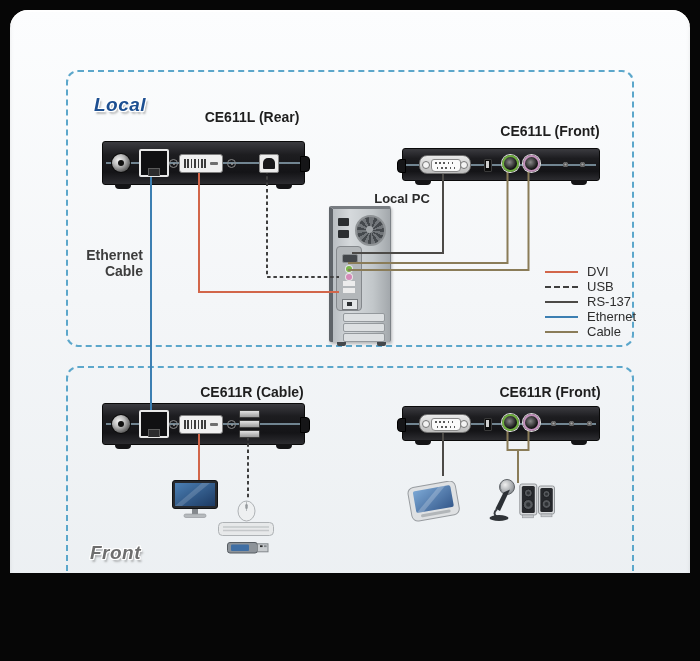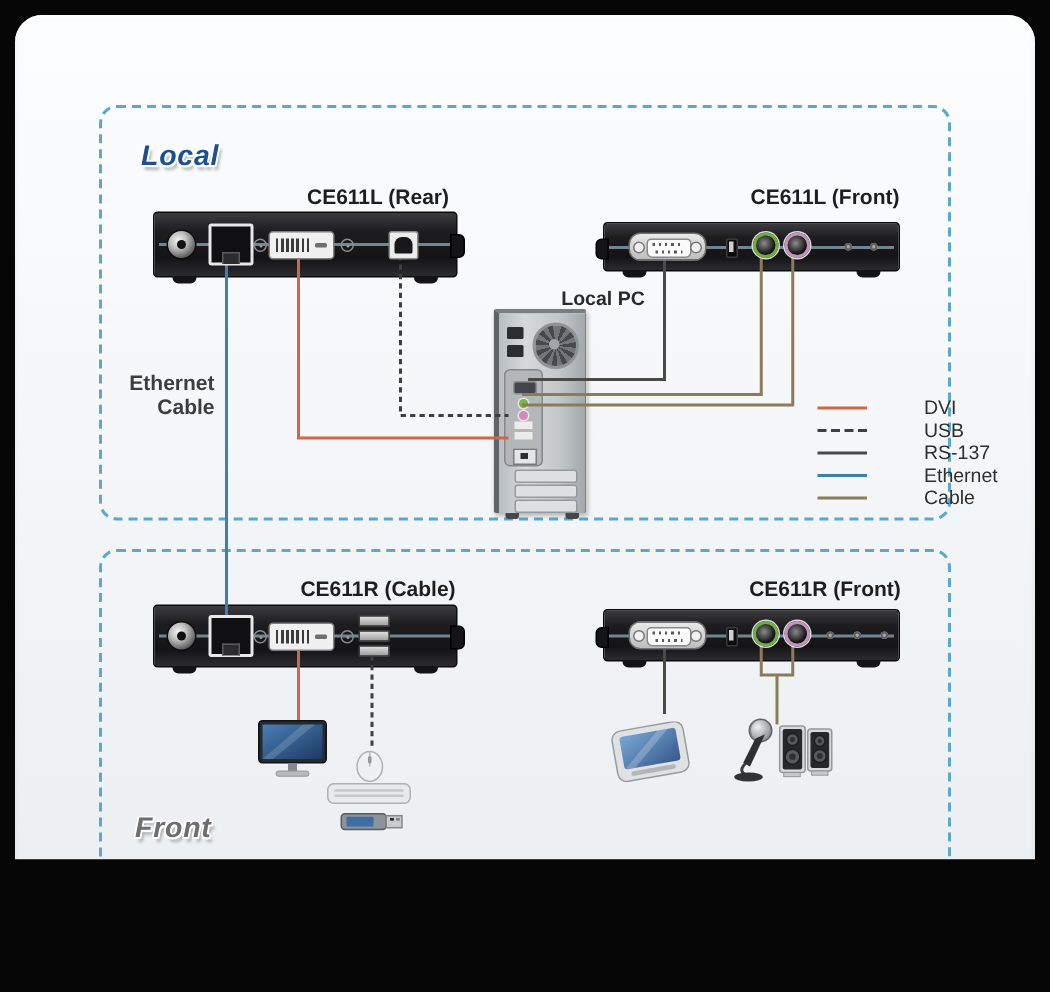--- a/index.html
+++ b/index.html
@@ -75,38 +75,38 @@
   .pc-jack{position:absolute;left:9px;width:6px;height:6px;border-radius:50%;}
   .pc-jack.g{top:19px;background:#7ab648;box-shadow:0 0 0 1px #e7e7e7;}
   .pc-jack.p{top:27px;background:#d58ab8;box-shadow:0 0 0 1px #e7e7e7;}
   .pc-usb{position:absolute;left:6px;width:12px;height:5px;background:#ececec;border:1px solid #6f7control3;}
   .pc-video{position:absolute;left:5px;top:52px;width:14px;height:9px;background:#e3e6e8;border:1px solid #777b7f;}
   .pc-video::after{content:'';position:absolute;left:4px;top:2px;width:5px;height:4px;background:#2c2f32;}
   .pc-slot{position:absolute;left:10px;width:40px;height:7px;background:#dde0e2;border:1px solid #94999d;border-radius:2px;}
   .pc-foot{position:absolute;bottom:-4px;width:9px;height:4px;background:#44484c;border-radius:0 0 2px 2px;}
   
   .legend{position:absolute;left:545px;top:264px;}
-  .legend-row{display:flex;align-items:center;height:15px;gap:29px;}
+  .legend-row{display:flex;align-items:center;height:15px;}
   .legend-swatch{width:33px;height:0;margin-right:9px;}
   .legend-label{font-size:13px;color:#2e2e2e;}
   
   svg.wires{position:absolute;left:0;top:0;pointer-events:none;}
 </style>
 </head>
 <body>
 
 <div class="stage">
   <div class="panel"></div>
 
   <div class="region region-local"></div>
   <div class="region region-remote"></div>
   <div class="zone-label zone-local">Local</div>
   <div class="zone-label zone-remote">Front</div>
 
-  <div class="title" style="left:252px;top:123px;">CE611L (Rear)</div>
+  <div class="title" style="left:252px;top:109px;">CE611L (Rear)</div>
   <div class="title" style="left:550px;top:123px;">CE611L (Front)</div>
   <div class="title" style="left:252px;top:384px;">CE611R (Cable)</div>
   <div class="title" style="left:550px;top:384px;">CE611R (Front)</div>
   <div class="pc-label" style="left:358px;top:191px;margin-left:44px;">Local PC</div>
 
   <div class="cable-label">
     <div>Ethernet</div>
     <div>Cable</div>
   </div>
 

